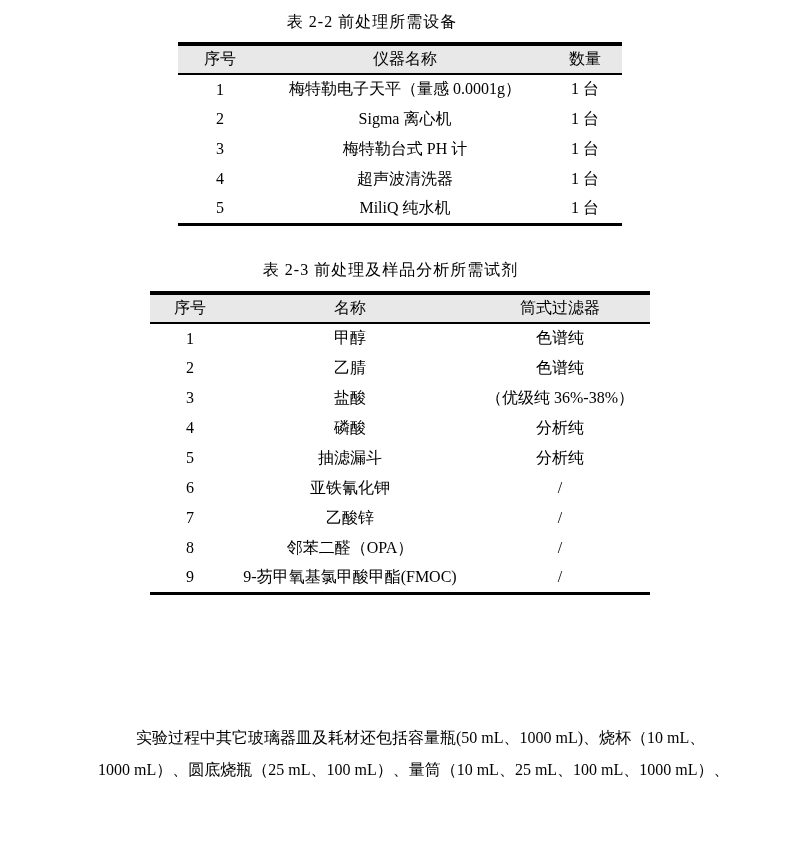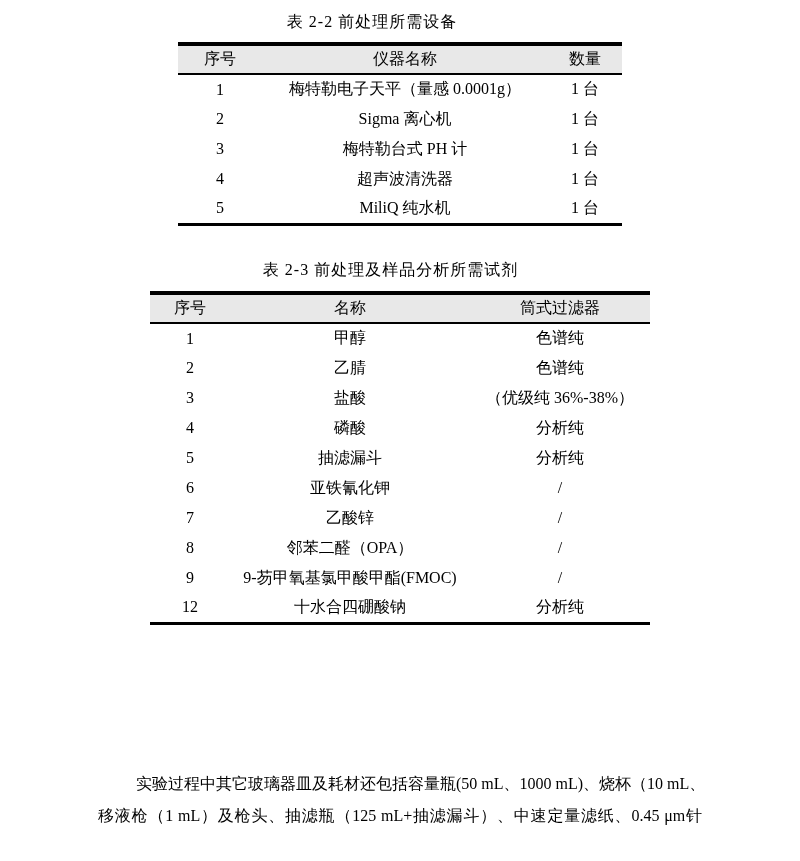--- a/index.html
+++ b/index.html
@@ -57,21 +57,21 @@
     width: 604px;
     font-size: 16px;
   }
   .para-line {
     height: 32px;
     line-height: 32px;
     text-align: justify;
     text-align-last: justify;
     white-space: nowrap;
   }
-  .para-line.indent { text-indent: 38px; margin-top: 46px; }
+  .para-line.indent { text-indent: 38px; }
 </style>
 </head>
 <body>
 
 <div id="title-1" class="table-title">表 2-2 前处理所需设备</div>
 
 <table id="table-1" class="doc-table">
   <colgroup>
       <col class="c1">
       <col class="c2">
@@ -167,24 +167,19 @@
     <tr>
       <td>8</td>
       <td>邻苯二醛（OPA）</td>
       <td>/</td>
     </tr>
     <tr>
       <td>9</td>
       <td>9-芴甲氧基氯甲酸甲酯(FMOC)</td>
       <td>/</td>
     </tr>
-    <tr>
-      <td>12</td>
-      <td>十水合四硼酸钠</td>
-      <td>分析纯</td>
-    </tr>
   </tbody>
 </table>
 
 <div class="paragraph">
   <div class="para-line indent">实验过程中其它玻璃器皿及耗材还包括容量瓶(50 mL、1000 mL)、烧杯（10 mL、</div>
-  <div class="para-line">移液枪（1 mL）及枪头、抽滤瓶（125 mL+抽滤漏斗）、中速定量滤纸、0.45 μm针</div>
+  <div class="para-line">1000 mL）、圆底烧瓶（25 mL、100 mL）、量筒（10 mL、25 mL、100 mL、1000 mL）、</div>
 </div>
 
 </body></html>

